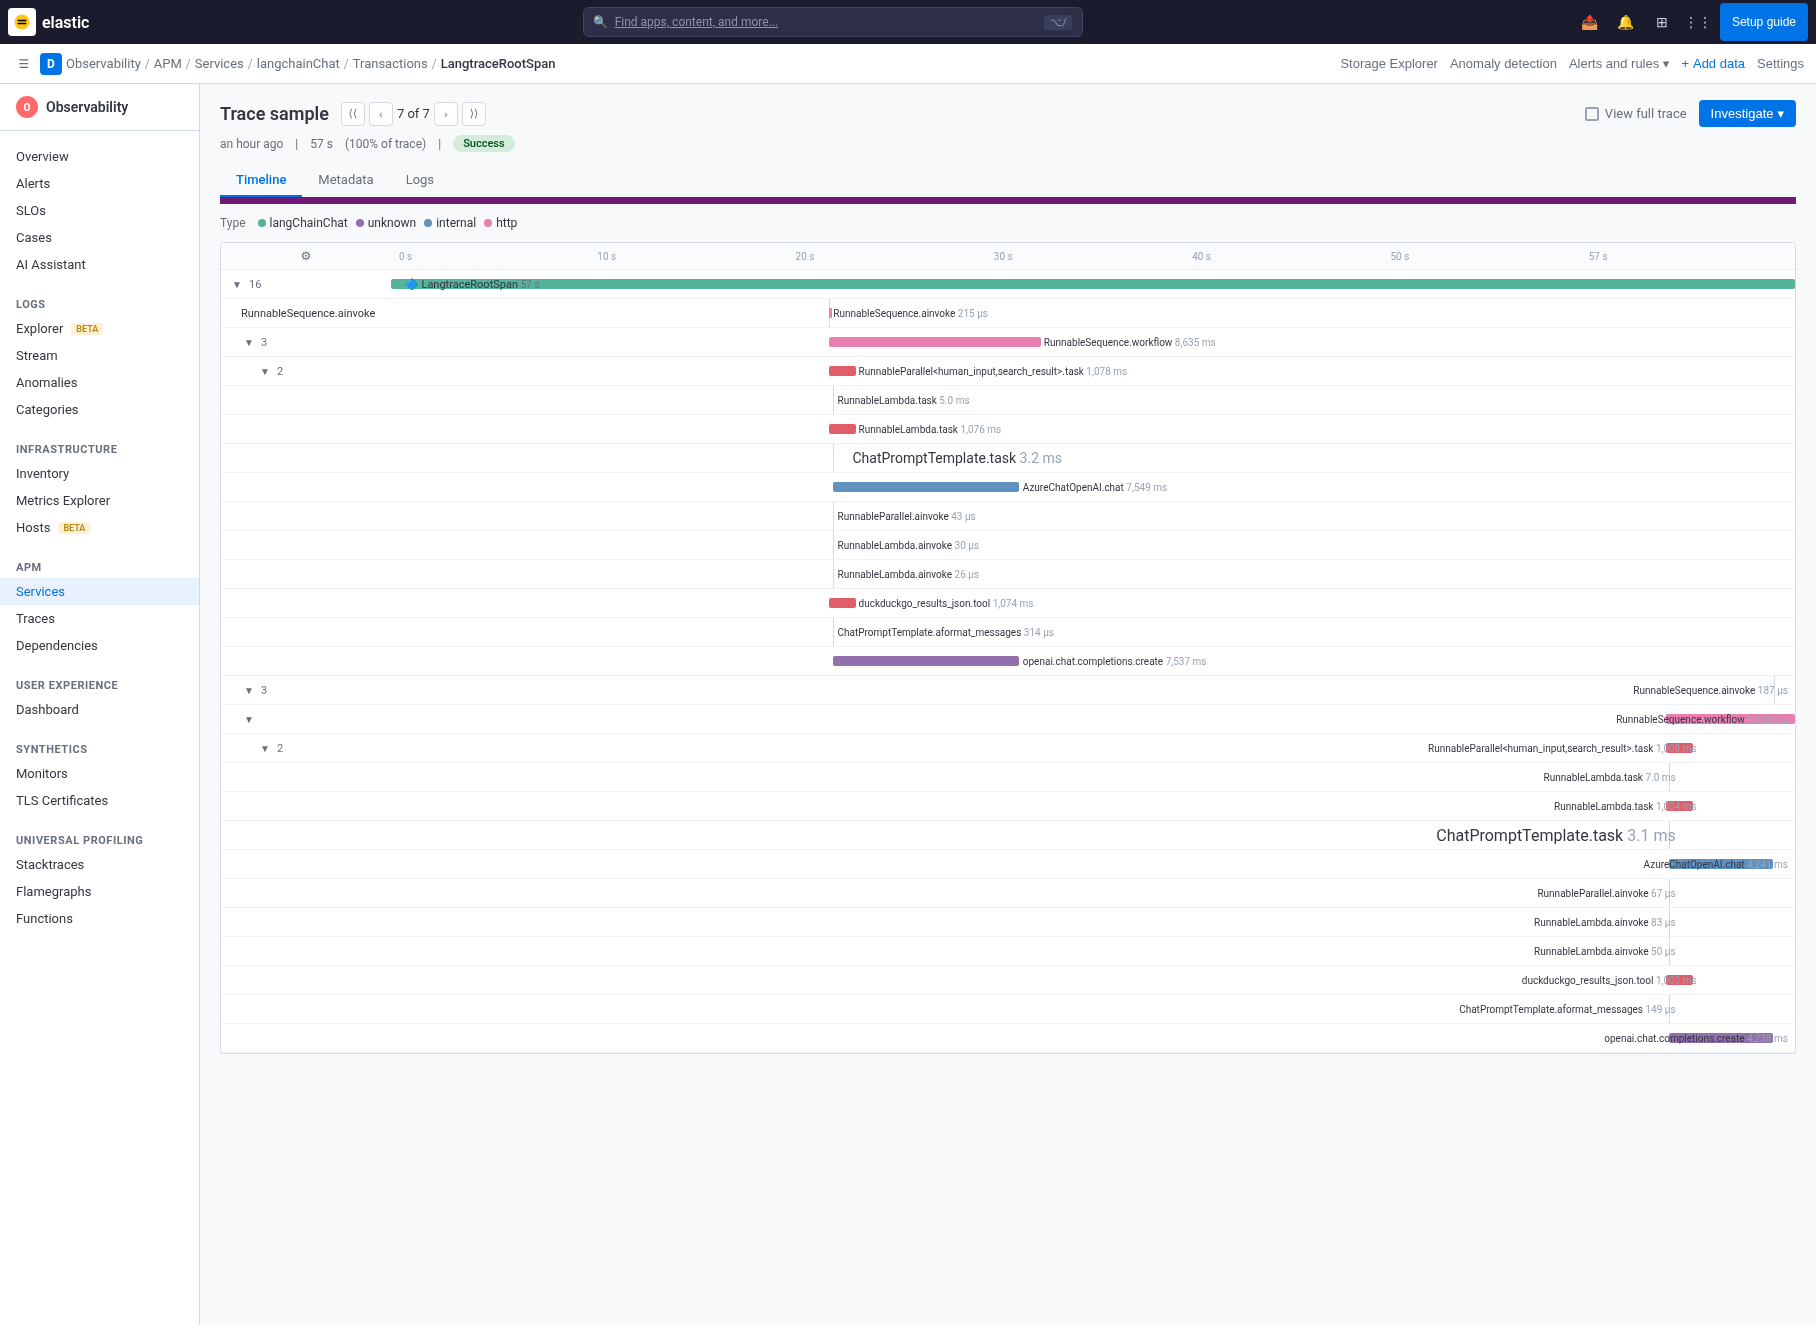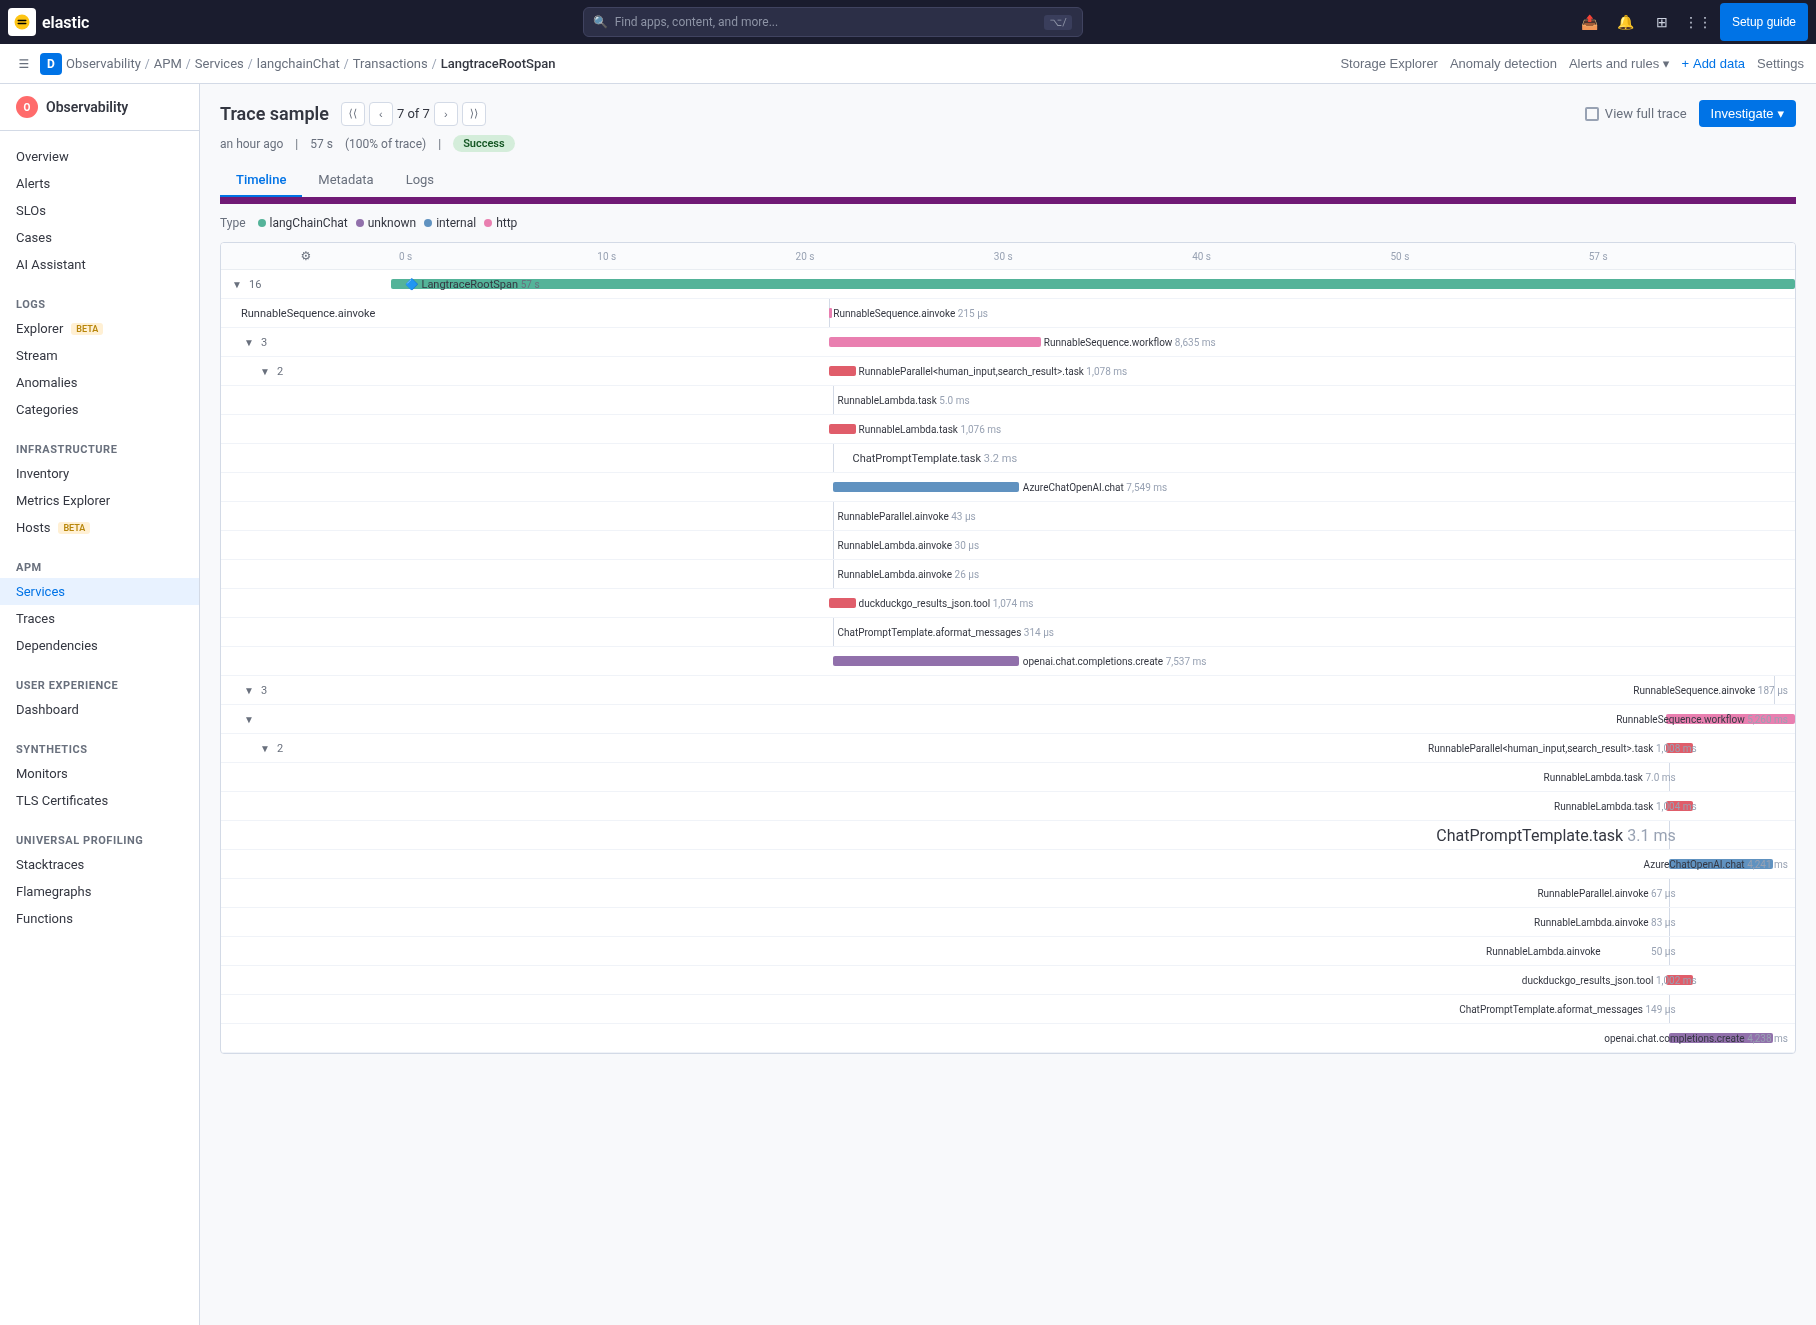--- a/index.html
+++ b/index.html
@@ -105,21 +105,21 @@
     <div class="elastic-logo-icon">
       <svg width="18" height="18" viewBox="0 0 24 24" fill="none">
         <circle cx="12" cy="12" r="10" fill="#FEC514"></circle>
         <path d="M7 10h10M7 14h10" stroke="#000" stroke-width="2" stroke-linecap="round"></path>
       </svg>
     </div>
     <span style="color:#fff;font-size:16px;font-weight:600;">elastic</span>
   </div>
   <div class="search-bar">
     <span style="color:#8d93a5;">🔍</span>
-    <span style="color:#8d93a5;font-size:12px;">Find apps, content, and more...</span>
+    <span style="color:#8d93a5;font-size:12px;text-decoration:underline;">Find apps, content, and more...</span>
     <span style="margin-left:auto;font-size:11px;background:#3a3e5c;color:#8d93a5;padding:1px 5px;border-radius:3px;">⌥/</span>
   </div>
   <div class="top-icons">
     <div class="top-icon">📤</div>
     <div class="top-icon">🔔</div>
     <div class="top-icon">⊞</div>
     <div class="top-icon">⋮⋮</div>
   </div>
   <button class="setup-guide-btn">Setup guide</button>
 </div>
@@ -396,21 +396,21 @@
               <div class="trace-bar color-red" style="left:31.2%;width:1.9%;"></div>
               <span style="position:absolute;left:33.3%;top:50%;transform:translateY(-50%);font-size:10px;color:#343741;white-space:nowrap;">RunnableLambda.task <span style="color:#98a2b3;">1,076 ms</span></span>
             </div>
           </div>
 
           <div class="trace-row">
             <div class="trace-row-label indented-4" style="padding-left:68px;">
             </div>
             <div class="trace-bar-area">
               <div class="trace-vline" style="left:31.5%;"></div>
-              <span style="position:absolute;left:31.8%;top:50%;transform:translateY(-50%);font-size:11px;color:#343741;white-space:nowrap;padding-left:15px;">ChatPromptTemplate.task <span style="color:#98a2b3;">3.2 ms</span></span>
+              <span style="position:absolute;left:31.8%;top:50%;transform:translateY(-50%);font-size:14px;color:#343741;white-space:nowrap;padding-left:15px;">ChatPromptTemplate.task <span style="color:#98a2b3;">3.2 ms</span></span>
             </div>
           </div>
 
           <div class="trace-row">
             <div class="trace-row-label indented-4" style="padding-left:68px;">
             </div>
             <div class="trace-bar-area">
               <div class="trace-bar color-blue" style="left:31.5%;width:13.2%;"></div>
               <span style="position:absolute;left:45%;top:50%;transform:translateY(-50%);font-size:10px;color:#343741;white-space:nowrap;">AzureChatOpenAI.chat <span style="color:#98a2b3;">7,549 ms</span></span>
             </div>
@@ -554,21 +554,21 @@
               <div class="trace-vline" style="left:91%;"></div>
               <span style="position:absolute;right:8.5%;top:50%;transform:translateY(-50%);font-size:10px;color:#343741;white-space:nowrap;">RunnableLambda.ainvoke <span style="color:#98a2b3;">83 μs</span></span>
             </div>
           </div>
 
           <div class="trace-row">
             <div class="trace-row-label indented-3" style="padding-left:52px;">
             </div>
             <div class="trace-bar-area">
               <div class="trace-vline" style="left:91%;"></div>
-              <span style="position:absolute;right:8.5%;top:50%;transform:translateY(-50%);font-size:10px;color:#343741;white-space:nowrap;">RunnableLambda.ainvoke <span style="color:#98a2b3;margin-left:48px;">50 μs</span></span>
+              <span style="position:absolute;right:8.5%;top:50%;transform:translateY(-50%);font-size:10px;color:#343741;white-space:nowrap;">RunnableLambda.ainvoke <span style="color:#98a2b3;">50 μs</span></span>
             </div>
           </div>
 
           <div class="trace-row">
             <div class="trace-row-label indented-3" style="padding-left:52px;">
             </div>
             <div class="trace-bar-area">
               <div class="trace-bar color-red" style="left:90.8%;width:1.9%;"></div>
               <span style="position:absolute;right:7%;top:50%;transform:translateY(-50%);font-size:10px;color:#343741;white-space:nowrap;">duckduckgo_results_json.tool <span style="color:#98a2b3;">1,002 ms</span></span>
             </div>

